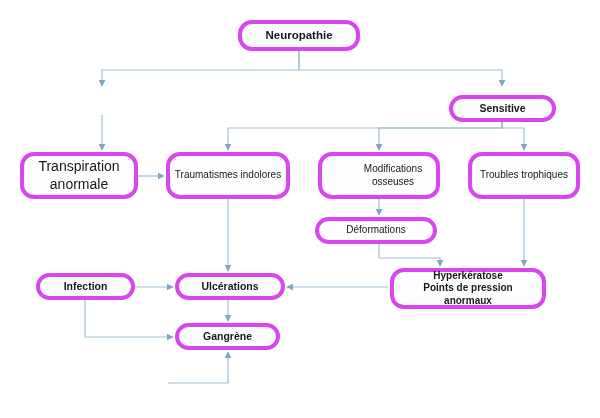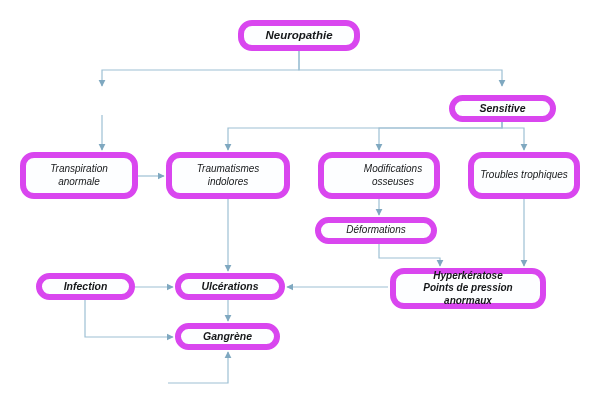--- a/index.html
+++ b/index.html
@@ -21,31 +21,30 @@
     position: absolute;
     left: 0;
     top: 0;
     width: 600px;
     height: 418px;
   }
   .node {
     position: absolute;
     box-sizing: border-box;
     background: #fdfeff;
-    border: 6px solid #d946ef;
+    border: 4px solid #d946ef;
     border-radius: 14px;
     display: flex;
     align-items: center;
     justify-content: center;
     text-align: center;
     color: #16181a;
     line-height: 1.25;
     padding: 2px 4px;
     z-index: 2;
-    font-style: italic;
   }
   .node.bold {
     font-weight: bold;
   }
   .node .lines {
     width: 100%;
     display: block;
   }
   .node .l {
     display: block;
@@ -101,21 +100,21 @@
     </span>
   </div>
 
 
   <div class="node bold" style="left:449px; top:95px; width:107px; height:27px; font-size:10.5px;">
     <span class="lines">
       <span class="l">Sensitive</span>
     </span>
   </div>
 
-  <div class="node" style="left:20px; top:152px; width:118px; height:47px; font-size:10px;">
+  <div class="node" style="left:20px; top:152px; width:118px; height:47px; font-size:14px;">
     <span class="lines">
       <span class="l">Transpiration</span>
       <span class="l">anormale</span>
     </span>
   </div>
 
   <div class="node" style="left:166px; top:152px; width:124px; height:47px; font-size:10px;">
     <span class="lines">
       <span class="l">Traumatismes indolores</span>
     </span>

